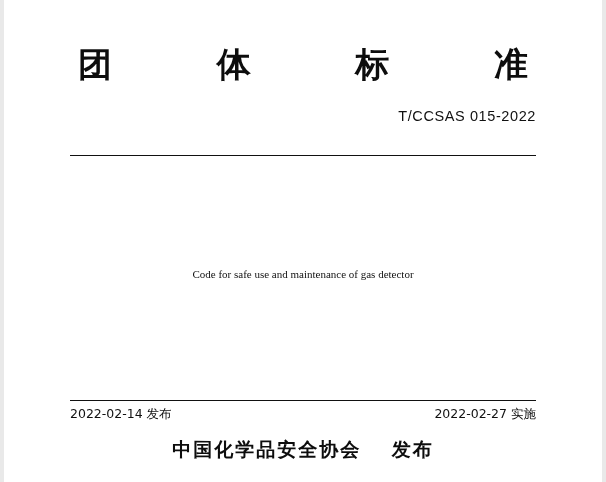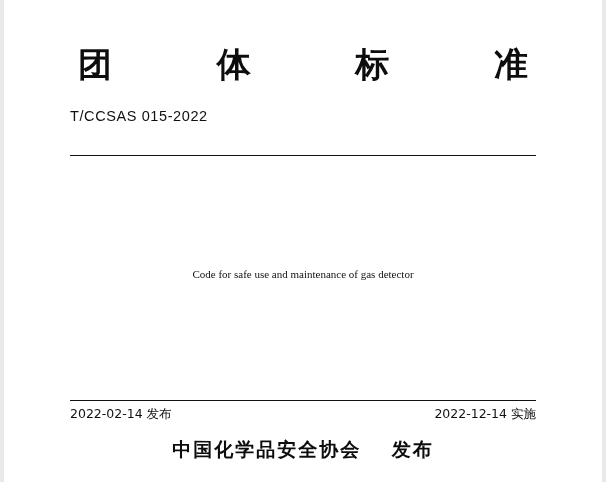--- a/index.html
+++ b/index.html
@@ -63,21 +63,21 @@
     box-sizing: border-box;
   }
   .cover-title span {
     display: inline-block;
   }
   .std-number {
     position: absolute;
     right: 0;
     top: 108px;
     width: 466px;
-    text-align: left;
+    text-align: right;
     font-family: "Liberation Sans", sans-serif;
     font-size: 14.5px;
     letter-spacing: 0.6px;
     color: #111111;
   }
   .rule-top {
     position: absolute;
     left: 0;
     top: 155px;
     width: 466px;
@@ -166,21 +166,21 @@
 
     <div class="rule-top"></div>
 
 
     <div class="doc-title-en">Code for safe use and maintenance of gas detector</div>
 
     <div class="rule-bottom"></div>
 
     <div class="dates">
       <span>2022-02-14 发布</span>
-      <span>2022-12-14 实施</span>
+      <span>2022-02-27 实施</span>
     </div>
 
     <div class="issuer">
       <span class="issuer-name">中国化学品安全协会</span>
       <span class="issuer-action">发布</span>
     </div>
 
   </div>
 </div>
 

